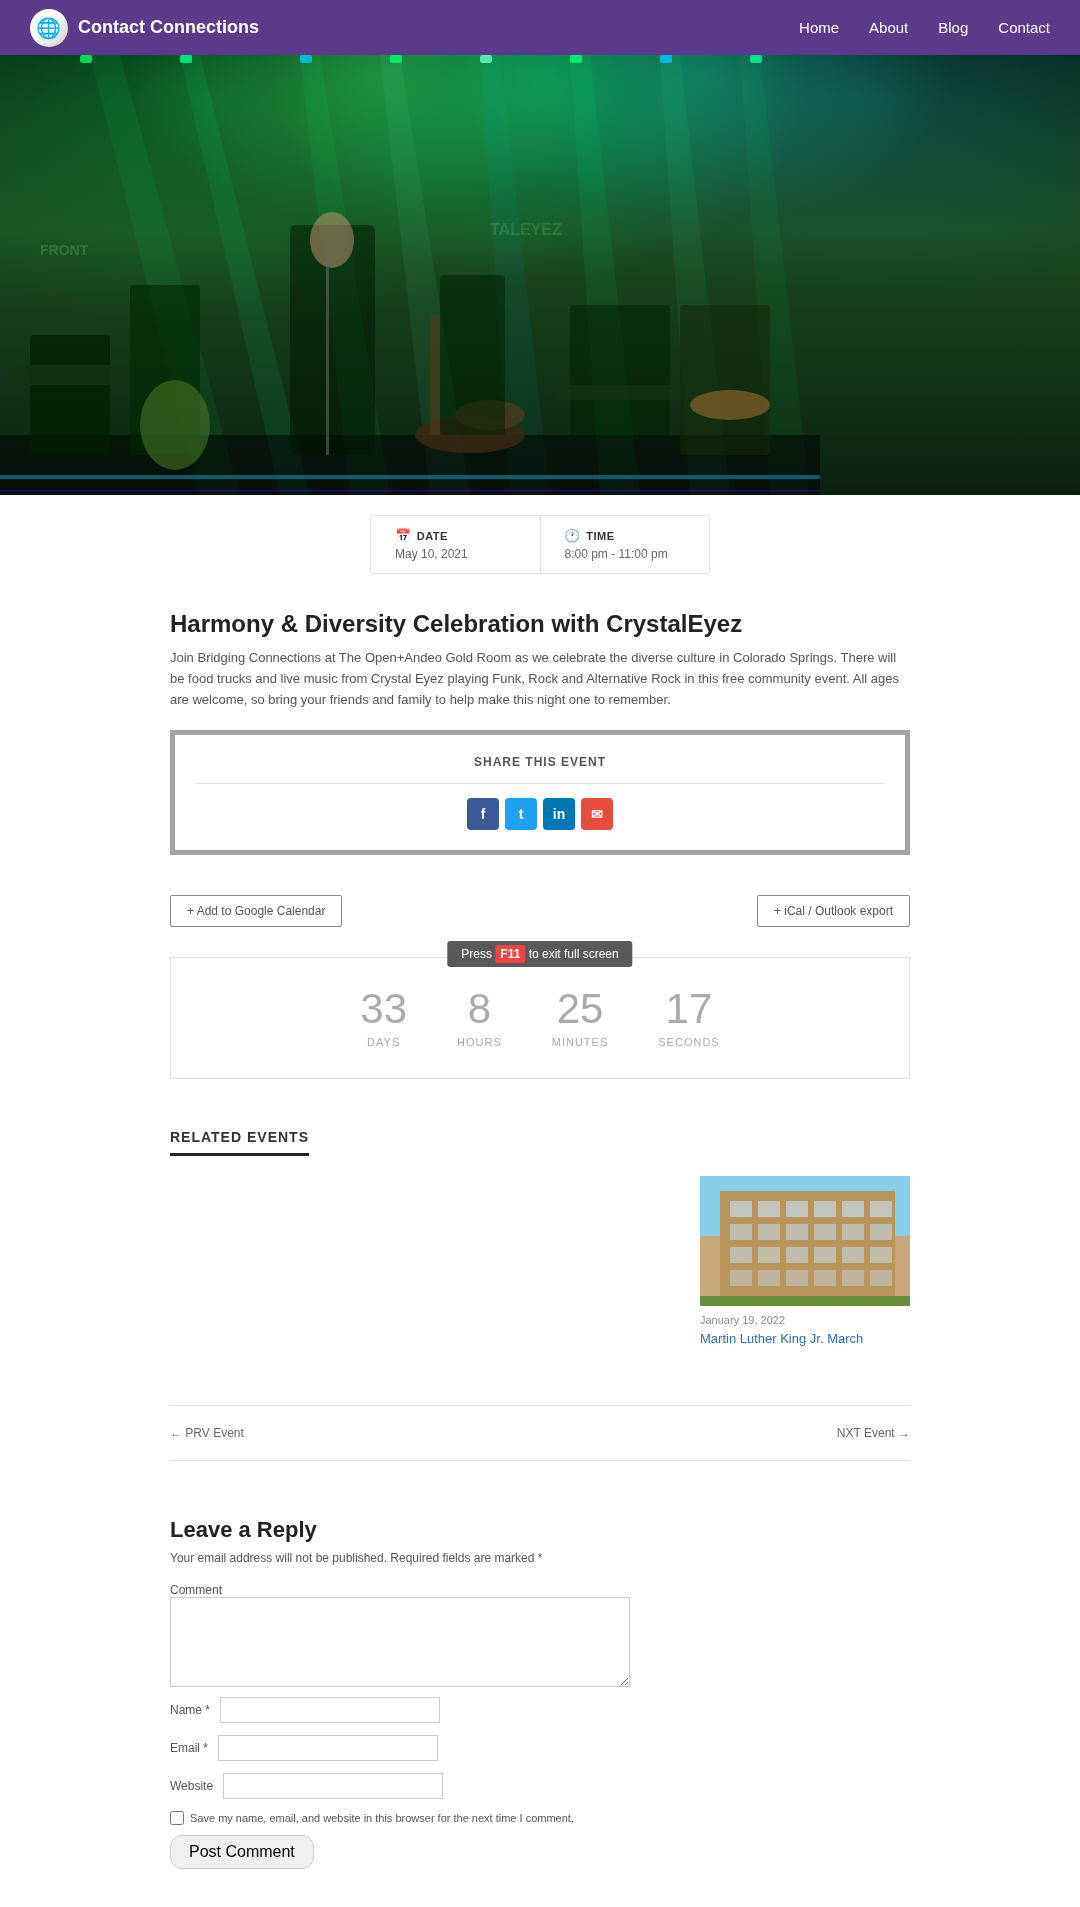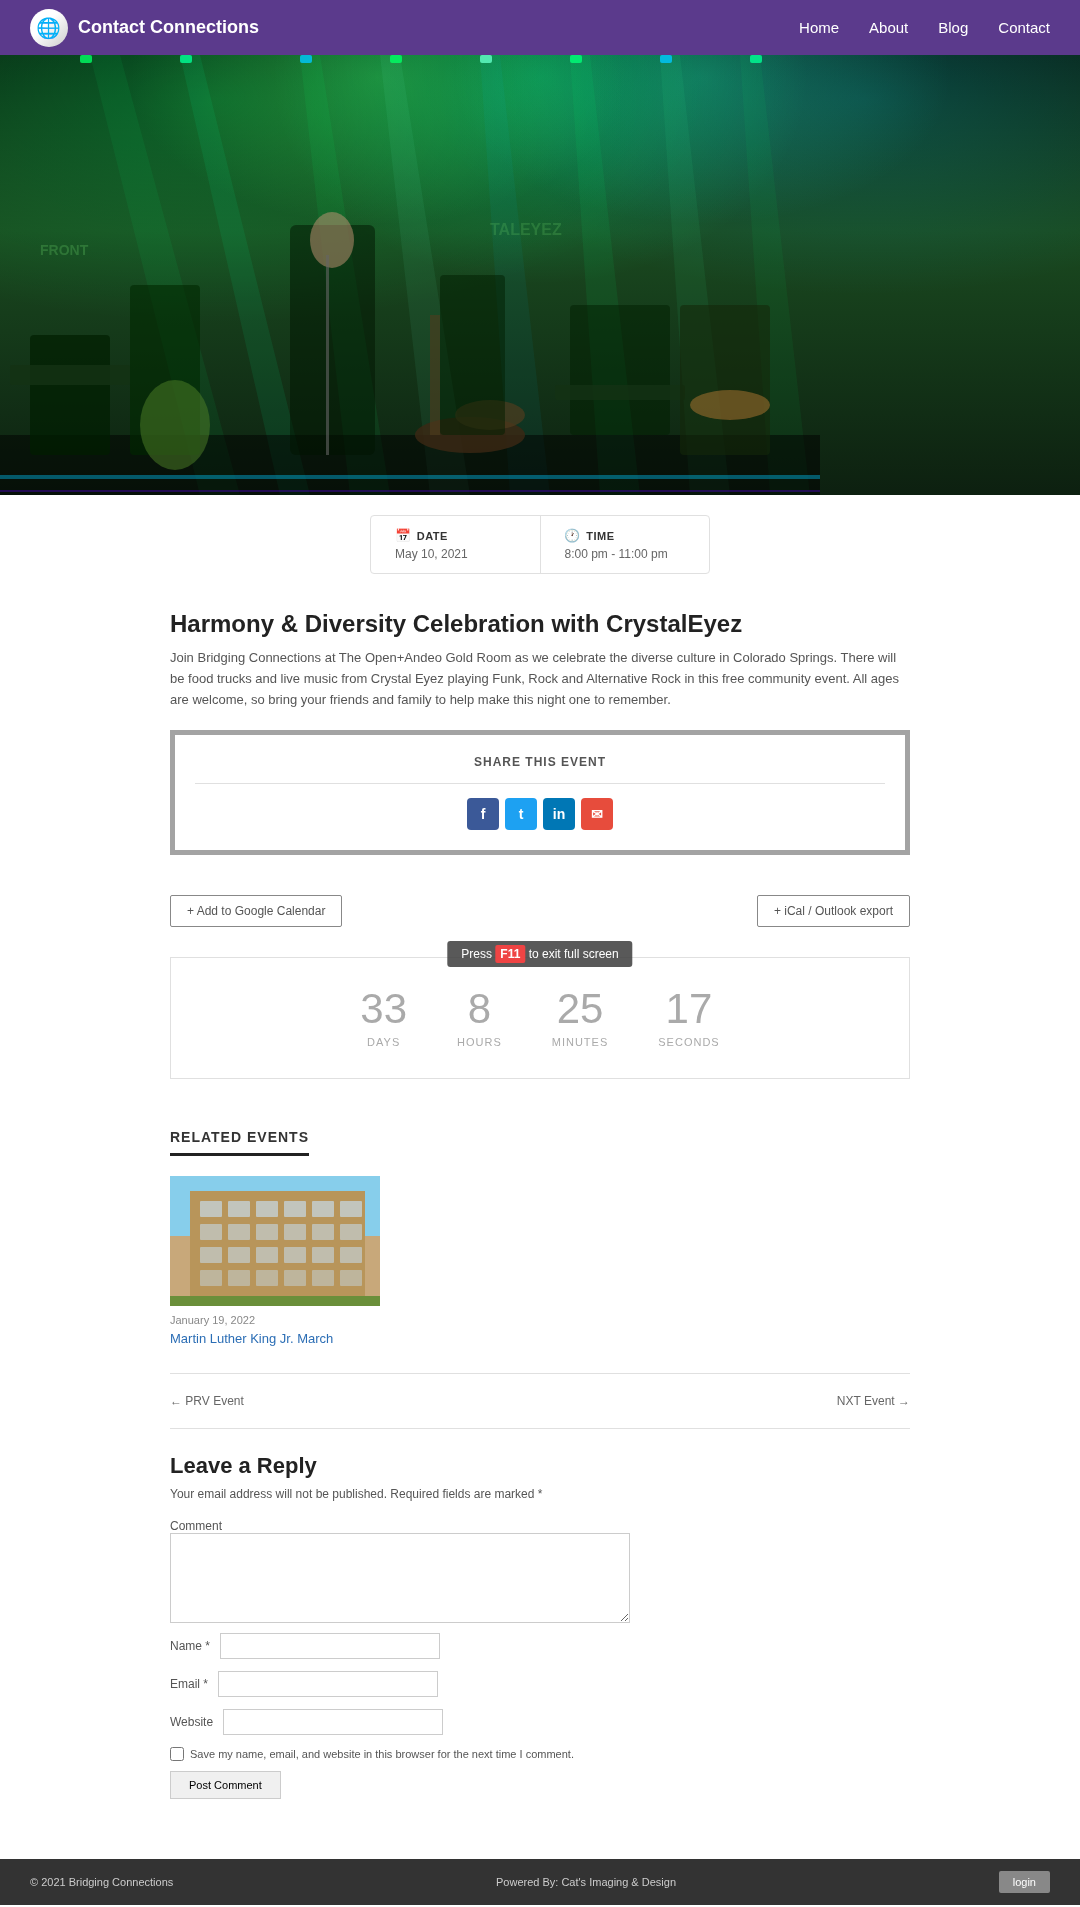--- a/index.html
+++ b/index.html
@@ -214,20 +214,21 @@
       color: #333;
       letter-spacing: 1px;
       border-bottom: 3px solid #222;
       padding-bottom: 8px;
       margin-bottom: 20px;
       display: inline-block;
     }
     .related-grid {
       display: flex;
       gap: 20px;
+      justify-content: flex-end;
     }
     .related-card {
       width: 210px;
     }
     .related-card-image {
       width: 100%;
       height: 130px;
       background: linear-gradient(135deg, #87CEEB 0%, #4a90d9 40%, #c8a87a 70%, #8b6914 100%);
       position: relative;
       overflow: hidden;
@@ -266,21 +267,21 @@
       font-weight: bold;
     }
 
     
     .event-nav {
       display: flex;
       justify-content: space-between;
       padding: 20px 0;
       border-top: 1px solid #e0e0e0;
       border-bottom: 1px solid #e0e0e0;
-      margin: 4px 0;
+      margin: 36px 0;
     }
     .event-nav-link {
       font-size: 12px;
       color: #666;
       text-decoration: none;
       display: flex;
       align-items: center;
       gap: 5px;
     }
 
@@ -329,23 +330,23 @@
       align-items: center;
       gap: 6px;
       margin: 10px 0;
     }
     .save-checkbox input { width: 14px; height: 14px; }
     .save-checkbox label { font-size: 11px; color: #555; }
     .submit-btn {
       background: #f0f0f0;
       border: 1px solid #ccc;
       padding: 7px 18px;
-      font-size: 11px;
+      font-size: 16px;
       cursor: pointer;
-      border-radius: 0;
+      border-radius: 12px;
     }
 
     
     .site-footer {
       background: #333;
       color: #ccc;
       display: flex;
       align-items: center;
       justify-content: space-between;
       padding: 12px 30px;

